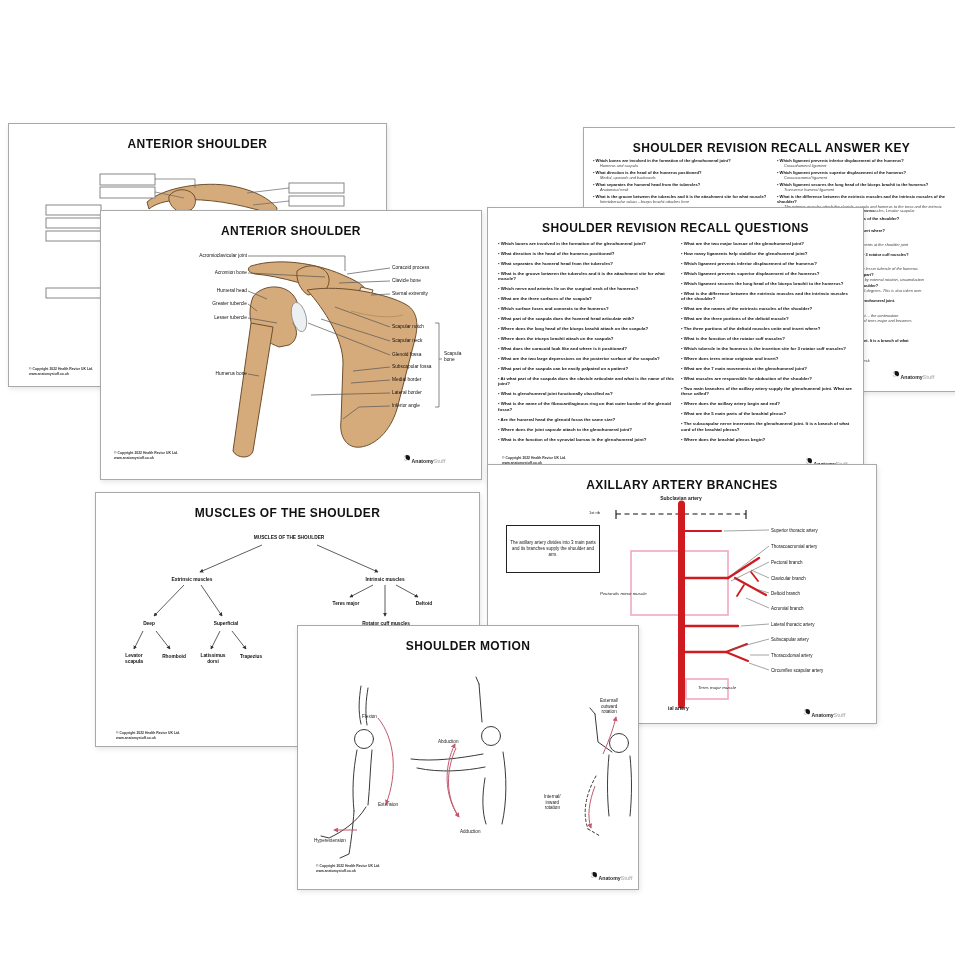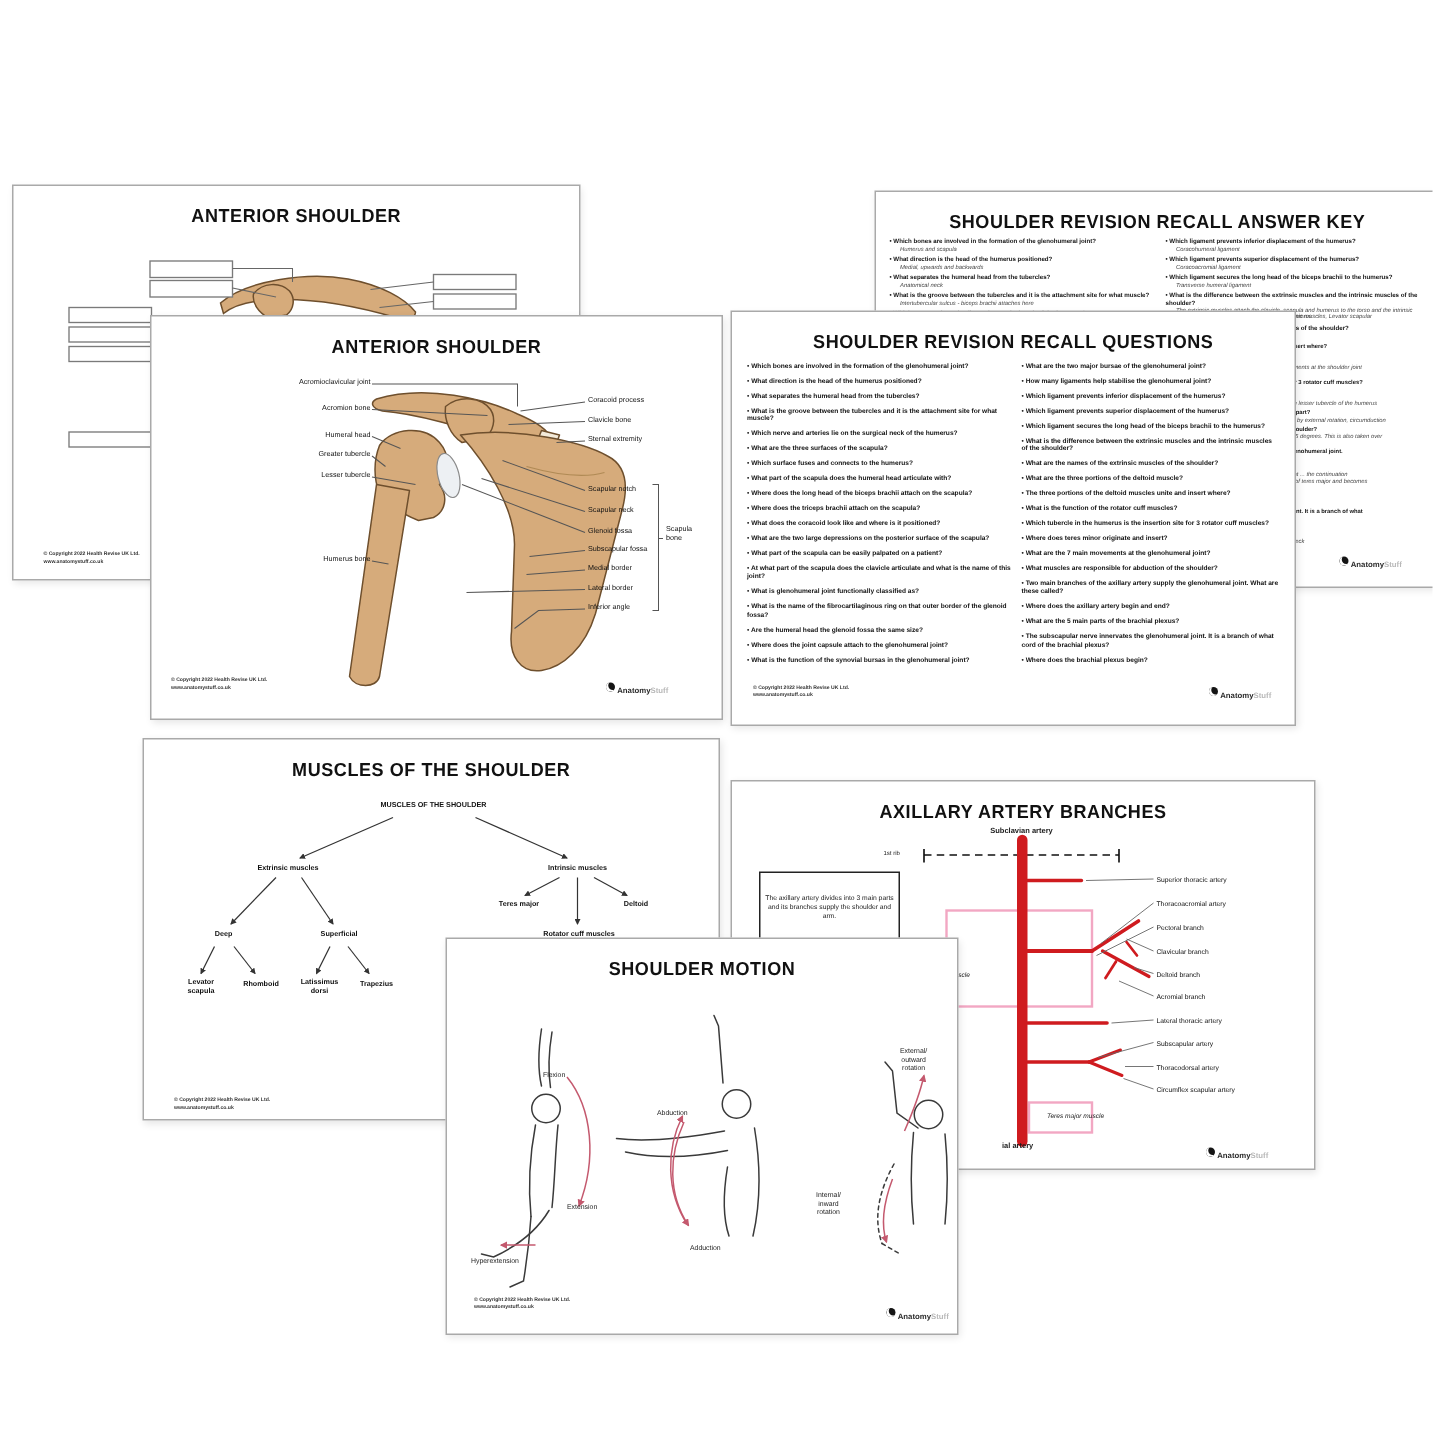--- a/index.html
+++ b/index.html
@@ -4,21 +4,21 @@
 <style>
   html,body{margin:0;padding:0;background:#ffffff;}
   .canvas{position:relative;width:955px;height:969px;background:#fff;overflow:hidden;
           font-family:"Liberation Sans",sans-serif;color:#1a1a1a;}
   .page{position:absolute;background:#fff;border:1px solid #a9a9a9;box-shadow:1px 2px 5px rgba(0,0,0,.10);}
   #p-blank{left:8px;top:123px;width:377px;height:262px;z-index:1;}
   #p-key{left:583px;top:127px;width:375px;height:263px;z-index:2;}
   #p-ant{left:100px;top:210px;width:380px;height:268px;z-index:3;}
   #p-q{left:487px;top:207px;width:375px;height:275px;z-index:4;}
   #p-mus{left:95px;top:492px;width:383px;height:253px;z-index:5;}
-  #p-axl{left:487px;top:520px;width:388px;height:258px;z-index:6;}
+  #p-axl{left:487px;top:464px;width:388px;height:258px;z-index:6;}
   #p-mot{left:297px;top:625px;width:340px;height:263px;z-index:7;}
   .ptitle{position:absolute;left:0;right:0;top:13px;text-align:center;font-weight:700;
           font-size:12.5px;letter-spacing:.4px;color:#111;white-space:nowrap;transform:scaleX(.96);}
   svg{position:absolute;left:0;top:0;}
   .copy{position:absolute;font-size:3.4px;line-height:1.35;font-weight:700;color:#333;}
   .logo{position:absolute;display:flex;align-items:center;gap:1.5px;}
   .logo .dot{width:6px;height:6px;border-radius:50%;background:#141414;box-shadow:inset 1.5px -1px 0 0 #fff;flex:0 0 auto;}
   .logo .la{font-size:5.2px;font-weight:700;color:#2b2b2b;}
   .logo .lb{font-size:5.2px;font-weight:700;color:#b9b9b9;}
   

